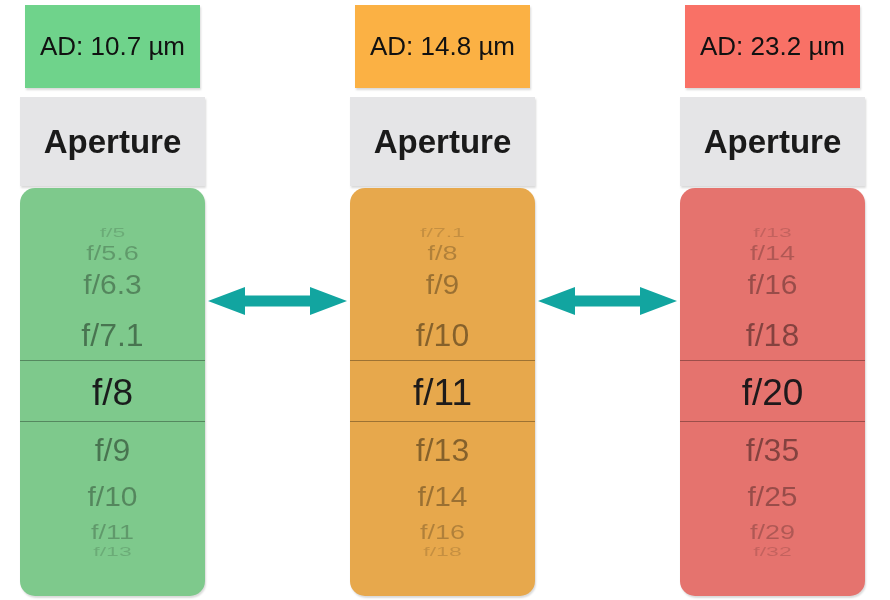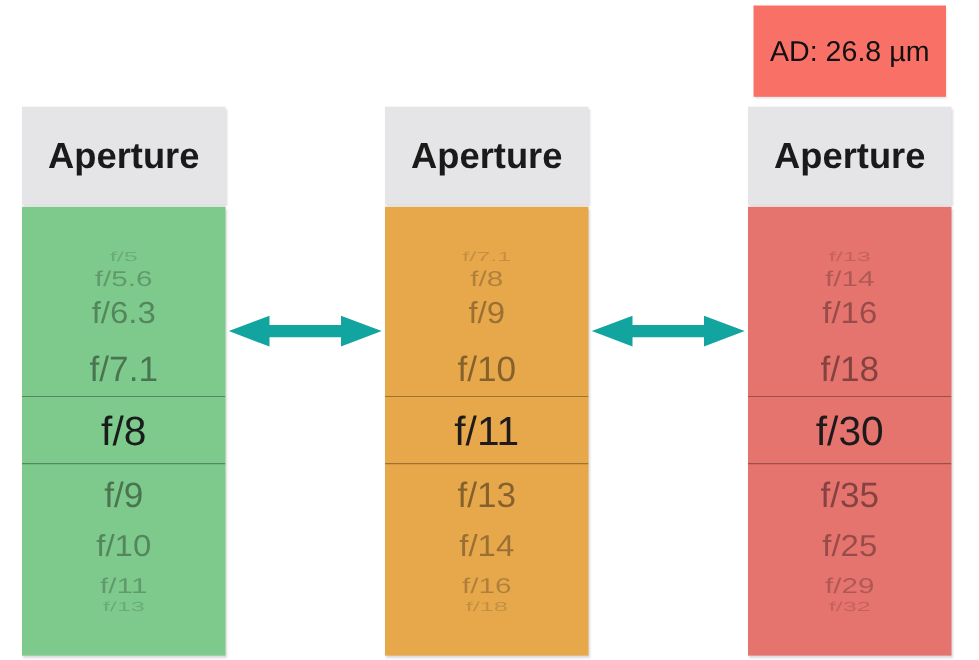--- a/index.html
+++ b/index.html
@@ -24,20 +24,21 @@
     background: #e5e5e7;
     display: flex; align-items: center; justify-content: center;
     font-size: 33px; font-weight: bold; color: #1a1a1a;
     box-shadow: 1px 2px 2px rgba(0,0,0,0.15);
   }
   .picker {
     position: absolute; top: 188px; left: 0;
     width: 185px; height: 408px;
     overflow: hidden;
     box-shadow: 1px 2px 2px rgba(0,0,0,0.15);
+    border-radius: 15px;
   }
   .sel-band {
     position: absolute; left: 0; top: 172px;
     width: 100%; height: 62px;
     border-top: 1px solid rgba(0,0,0,0.32);
     border-bottom: 1px solid rgba(0,0,0,0.32);
     box-sizing: border-box;
   }
   .picker-item {
     position: absolute; left: 50%;
@@ -49,20 +50,21 @@
   .dist-1 { font-size: 32px; opacity: 0.42; }
   .dist-2 { font-size: 30px; opacity: 0.33; transform: translate(-50%,-50%) scaleY(0.92); }
   .dist-3 { font-size: 27px; opacity: 0.23; transform: translate(-50%,-50%) scaleY(0.72); }
   .dist-4 { font-size: 23px; opacity: 0.14; transform: translate(-50%,-50%) scaleY(0.52); }
   .arrow { position: absolute; top: 278px; width: 141px; height: 46px; }
 </style>
 </head>
 <body>
 
 <div class="col" style="left:20px">
+  <div class="ad-badge" style="background: rgb(111, 211, 139);">AD: 10.7 µm</div>
   <div class="picker-label">Aperture</div>
   <div class="picker" style="background: rgb(126, 201, 140);">
     <div class="sel-band"></div>
     <div class="picker-items">
         <div class="picker-item dist-4" style="top: 45px;">f/5</div>
         <div class="picker-item dist-3" style="top: 66px;">f/5.6</div>
         <div class="picker-item dist-2" style="top: 97px;">f/6.3</div>
         <div class="picker-item dist-1" style="top: 147px;">f/7.1</div>
         <div class="picker-item dist-0" style="top: 204px;">f/8</div>
         <div class="picker-item dist-1" style="top: 262px;">f/9</div>
@@ -71,20 +73,21 @@
         <div class="picker-item dist-4" style="top: 364px;">f/13</div>
       </div>
   </div>
 </div>
 
 <svg class="arrow" id="arrow-1" style="left:207px" viewBox="0 0 141 46">
   <polygon class="arrow-shape" points="1,23 38,9 38,17.5 103,17.5 103,9 140,23 103,37 103,28.5 38,28.5 38,37" fill="#12a5a0"></polygon>
 </svg>
 
 <div class="col" style="left:350px">
+  <div class="ad-badge" style="background: rgb(251, 177, 68);">AD: 14.8 µm</div>
   <div class="picker-label">Aperture</div>
   <div class="picker" style="background: rgb(231, 168, 76);">
     <div class="sel-band"></div>
     <div class="picker-items">
         <div class="picker-item dist-4" style="top: 45px;">f/7.1</div>
         <div class="picker-item dist-3" style="top: 66px;">f/8</div>
         <div class="picker-item dist-2" style="top: 97px;">f/9</div>
         <div class="picker-item dist-1" style="top: 147px;">f/10</div>
         <div class="picker-item dist-0" style="top: 204px;">f/11</div>
         <div class="picker-item dist-1" style="top: 262px;">f/13</div>
@@ -93,29 +96,29 @@
         <div class="picker-item dist-4" style="top: 364px;">f/18</div>
       </div>
   </div>
 </div>
 
 <svg class="arrow" id="arrow-2" style="left:537px" viewBox="0 0 141 46">
   <polygon class="arrow-shape" points="1,23 38,9 38,17.5 103,17.5 103,9 140,23 103,37 103,28.5 38,28.5 38,37" fill="#12a5a0"></polygon>
 </svg>
 
 <div class="col" style="left:680px">
-  <div class="ad-badge" style="background: rgb(249, 113, 102);">AD: 26.8 µm</div>
+  <div class="ad-badge" style="background: rgb(249, 113, 102);">AD: 23.2 µm</div>
   <div class="picker-label">Aperture</div>
   <div class="picker" style="background: rgb(229, 115, 110);">
     <div class="sel-band"></div>
     <div class="picker-items">
         <div class="picker-item dist-4" style="top: 45px;">f/13</div>
         <div class="picker-item dist-3" style="top: 66px;">f/14</div>
         <div class="picker-item dist-2" style="top: 97px;">f/16</div>
         <div class="picker-item dist-1" style="top: 147px;">f/18</div>
-        <div class="picker-item dist-0" style="top: 204px;">f/30</div>
+        <div class="picker-item dist-0" style="top: 204px;">f/20</div>
         <div class="picker-item dist-1" style="top: 262px;">f/35</div>
         <div class="picker-item dist-2" style="top: 309px;">f/25</div>
         <div class="picker-item dist-3" style="top: 345px;">f/29</div>
         <div class="picker-item dist-4" style="top: 364px;">f/32</div>
       </div>
   </div>
 </div>
 
 </body></html>

